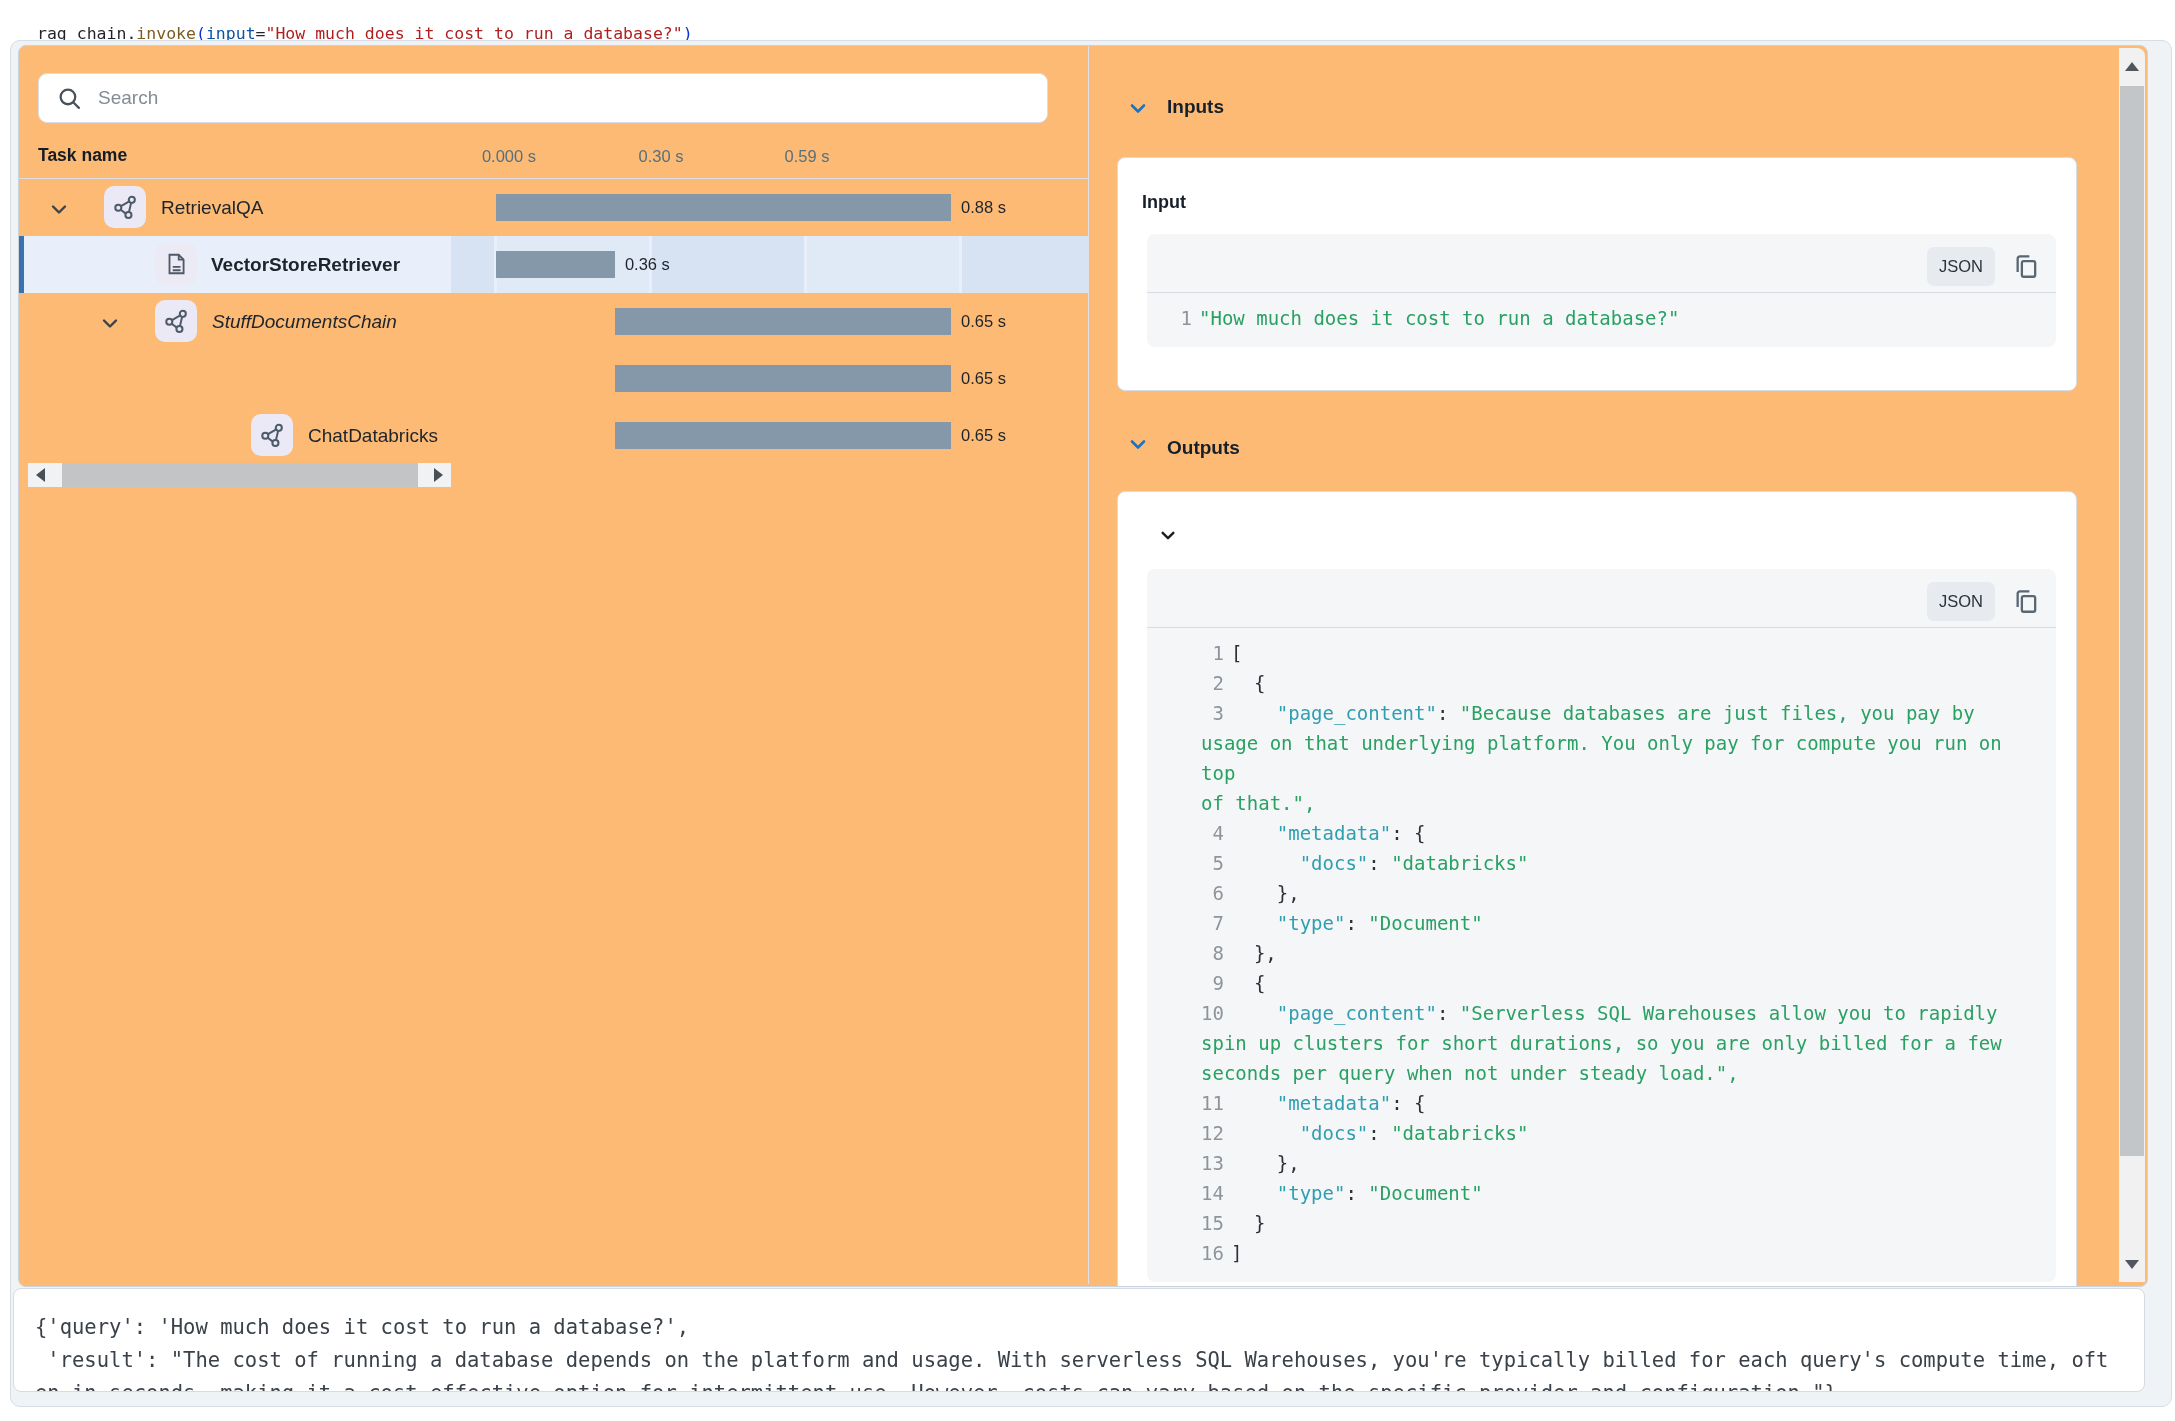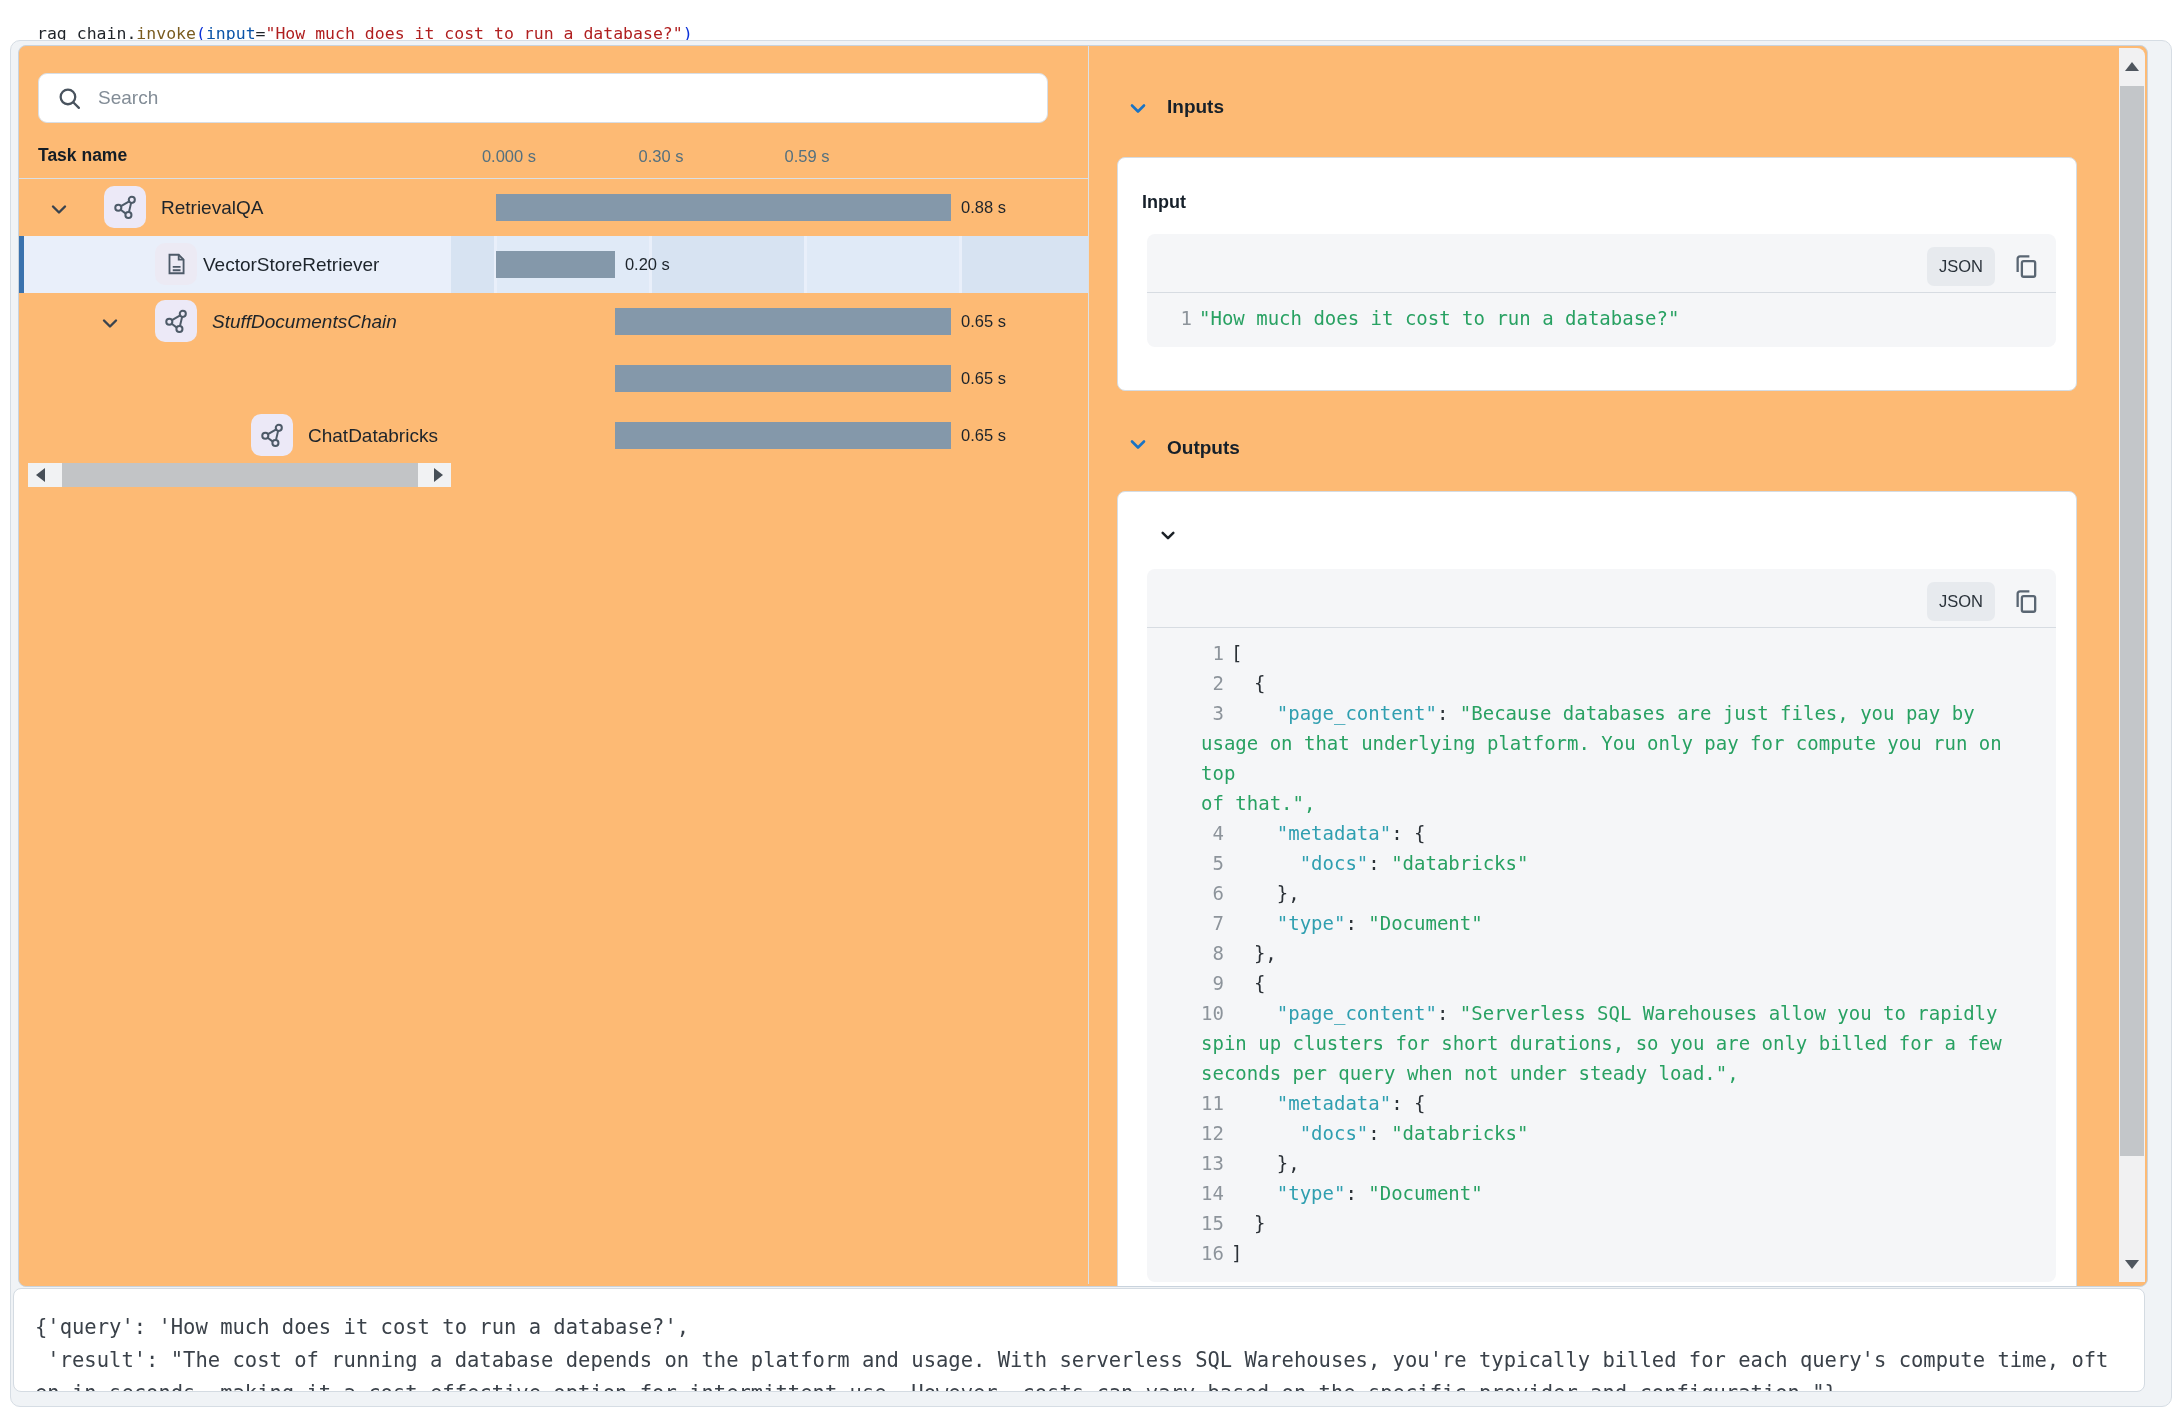--- a/index.html
+++ b/index.html
@@ -120,32 +120,32 @@
           </div>
         </div>
         <div class="abs t-row sel" style="top: 57px;">
           <div class="abs timeline">
             <div class="abs band dark" style="left: 0px; width: 43px;"></div>
             <div class="abs band light" style="left: 46px; width: 152px;"></div>
             <div class="abs band dark" style="left: 201px; width: 152px;"></div>
             <div class="abs band light" style="left: 356px; width: 152px;"></div>
             <div class="abs band dark" style="left: 511px; width: 126px;"></div>
             <div class="abs bar" style="left: 45px; width: 118.91px;"></div>
-            <span class="abs dur" style="left: 173.91px;">0.20 s</span>
+            <span class="abs dur" style="left: 173.91px;">0.36 s</span>
           </div>
           <div class="abs sel-accent"></div>
           <div class="abs name-cell">
             <div class="abs tile doc" style="left: 136px;">
               <svg width="26" height="26" viewBox="0 0 24 24" fill="none" stroke="#4d5a68" stroke-width="1.7">
                 <path d="M6 3.5 H14.5 L19 8 V20.5 H6 Z"></path>
                 <path d="M14.5 3.5 V8 H19"></path>
                 <path d="M9 14.7 H16.2 M9 17.8 H16.2"></path>
               </svg>
             </div>
-            <span class="abs t-label" style="left: 184px;">VectorStoreRetriever</span>
+            <span class="abs t-label" style="left: 192px; font-weight: bold;">VectorStoreRetriever</span>
           </div>
         </div>
         <div class="abs t-row" style="top: 114px;">
           <div class="abs timeline">
             <div class="abs bar" style="left: 163.91px; width: 336.05px;"></div>
             <span class="abs dur" style="left: 509.96px;">0.65 s</span>
           </div>
           <div class="abs name-cell">
             <span class="abs tree-chevron" style="left: 82px;"><svg width="18" height="12" viewBox="0 0 18 12">
                 <path d="M3 2.5 L9 8.5 L15 2.5" fill="none" stroke="currentColor" stroke-width="2.4" stroke-linecap="round" stroke-linejoin="round"></path>

